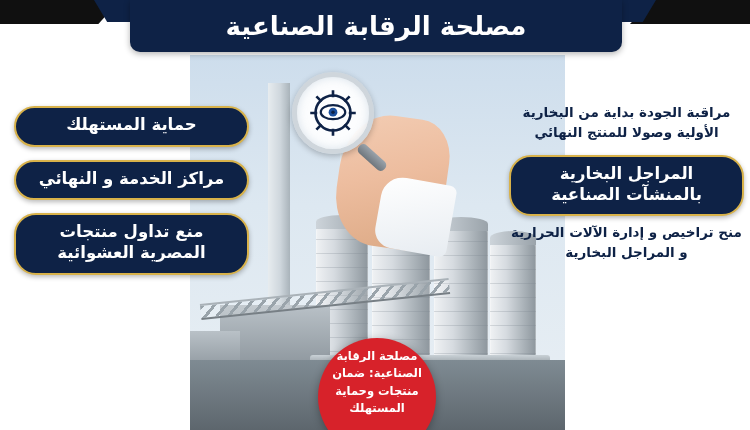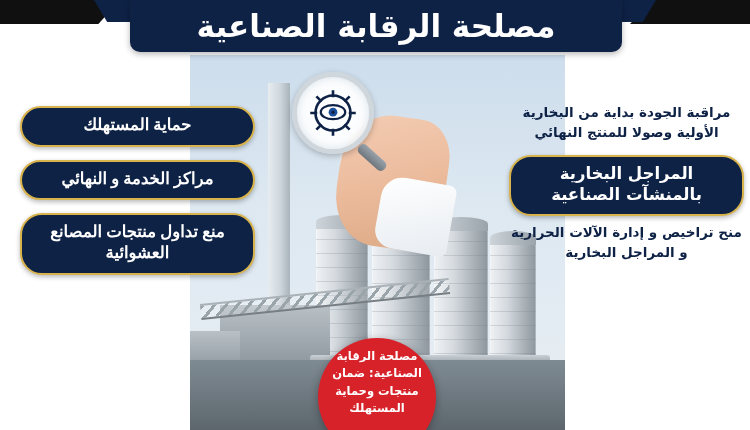--- a/index.html
+++ b/index.html
@@ -107,21 +107,21 @@
   .ribbon {
     position: absolute; left: 130px; top: 0;
     width: 492px; height: 52px;
     background: #0e2246;
     border-radius: 0 0 10px 10px;
     display: flex; align-items: center; justify-content: center;
     box-shadow: 0 2px 6px rgba(0,0,0,.3);
   }
   .ribbon .title {
     color: #ffffff;
-    font-size: 31px;
+    font-size: 26px;
     font-weight: bold;
     letter-spacing: .4px;
   }
   .ribbon-fold-l, .ribbon-fold-r {
     position: absolute; top: 0; width: 44px; height: 22px; background: #0e2246;
   }
   .ribbon-fold-l { left: 94px; clip-path: polygon(0 0, 100% 0, 100% 100%, 30% 100%); }
   .ribbon-fold-r { right: 94px; clip-path: polygon(0 0, 100% 0, 70% 100%, 0 100%); }
   .corner-dark-l {
     position: absolute; left: 0; top: 0; width: 120px; height: 24px;
@@ -130,21 +130,21 @@
   }
   .corner-dark-r {
     position: absolute; right: 0; top: 0; width: 120px; height: 24px;
     background: #101010;
     clip-path: polygon(18% 0, 100% 0, 100% 100%, 0 100%);
   }
 
   
   .block-col { position: absolute; width: 235px; }
   .col-right { right: 6px; }
-  .col-left  { left: 20px; font-family: Liberation Serif, serif; }
+  .col-left  { left: 14px; }
 
   .pill {
     background: #0e2246;
     color: #ffffff;
     border: 2px solid #d8b24a;
     border-radius: 22px;
     padding: 7px 14px 9px;
     text-align: center;
     font-size: 16.5px;
     font-weight: bold;
@@ -247,21 +247,21 @@
   </div>
 
   <div class="block-col col-left" style="top:106px;">
     <div class="info-item">
       <div class="pill">حماية المستهلك</div>
     </div>
     <div class="info-item">
       <div class="pill">مراكز الخدمة و النهائي</div>
     </div>
     <div class="info-item">
-      <div class="pill">منع تداول منتجات المصانع العشوائية</div>
+      <div class="pill">منع تداول منتجات المصرية العشوائية</div>
     </div>
   </div>
 
   <div class="badge">
     <span>مصلحة الرقابة الصناعية: ضمان منتجات وحماية المستهلك</span>
   </div>
 
 </div>
 
 </body></html>

